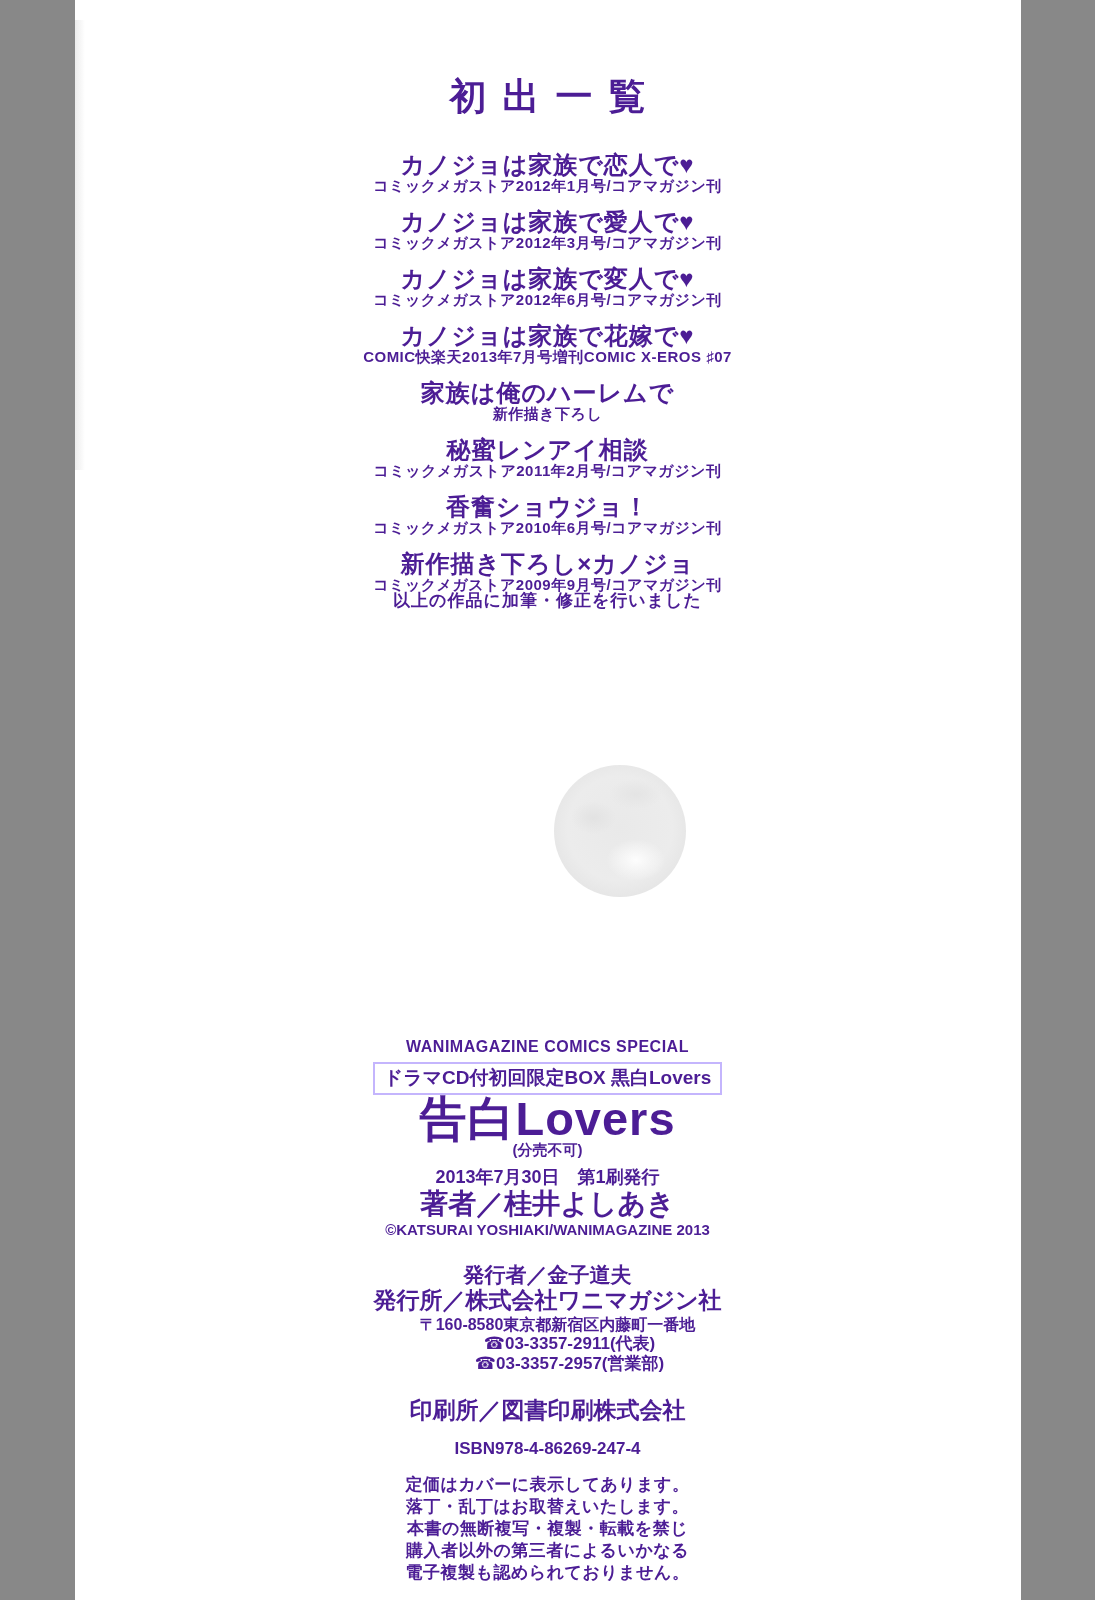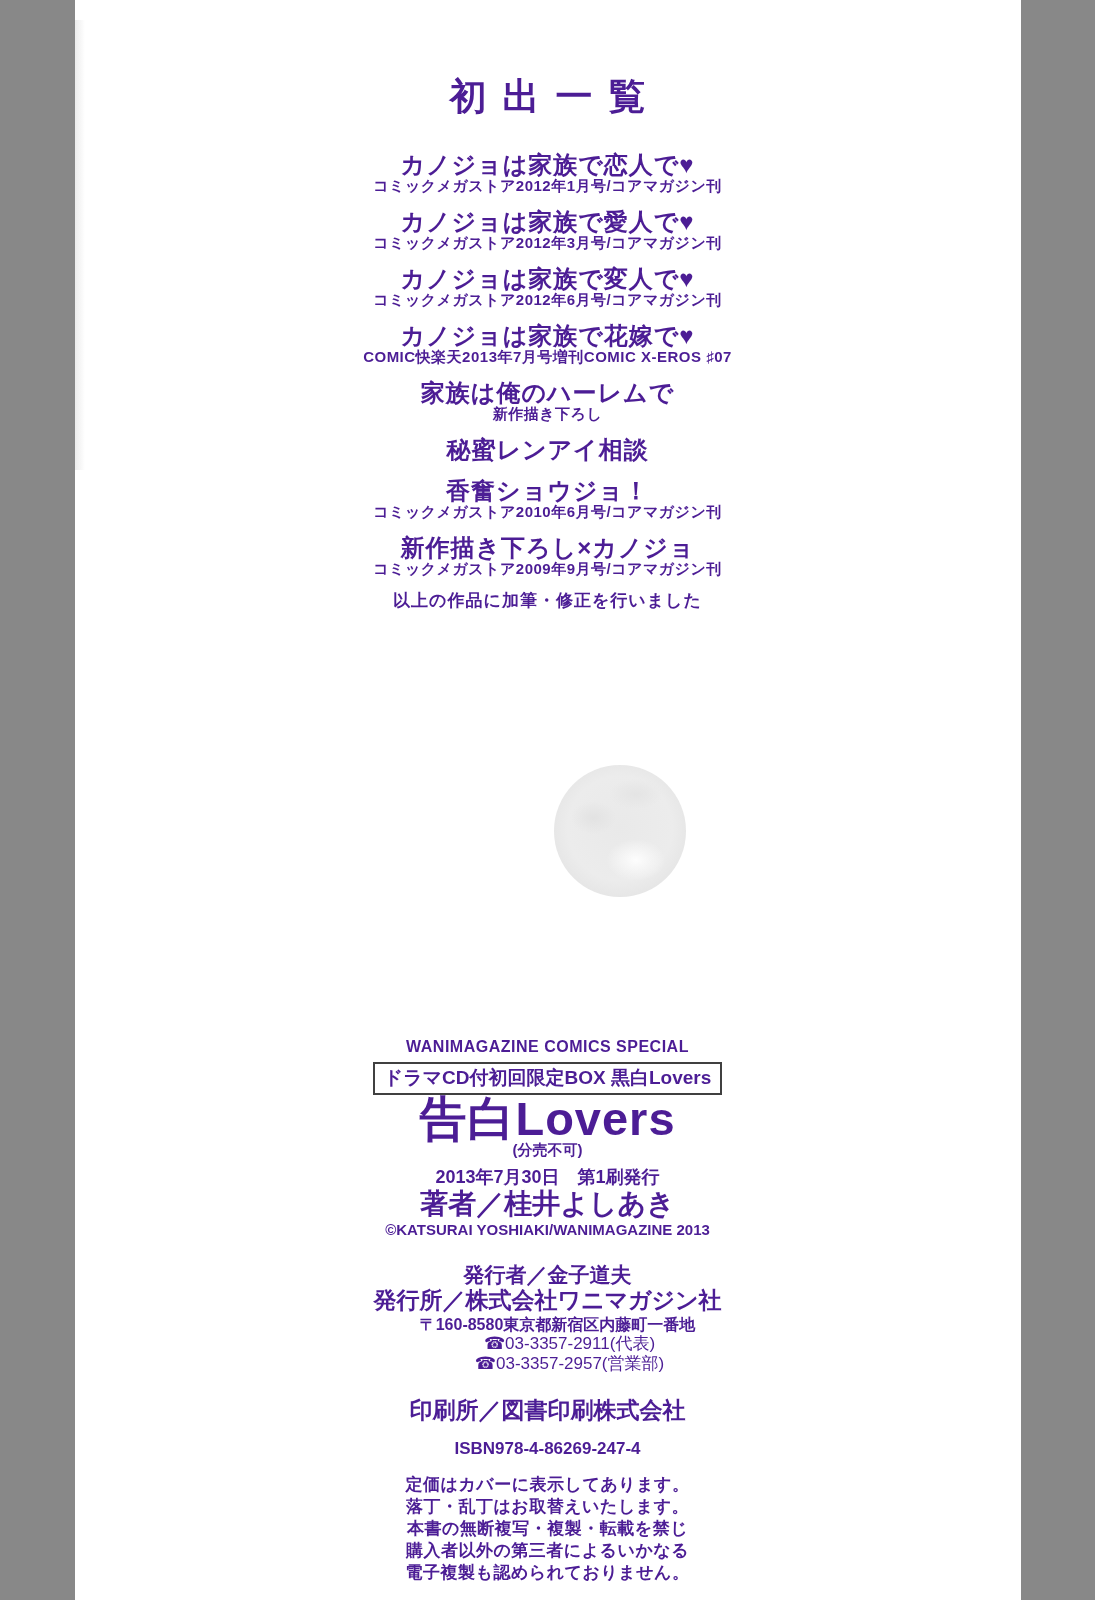--- a/index.html
+++ b/index.html
@@ -93,21 +93,21 @@
     text-align: center;
   }
   .imprint {
     font-size: 16px;
     font-weight: 700;
     letter-spacing: 0.5px;
   }
   .box-edition-wrap { margin-top: 6px; }
   .box-edition {
     display: inline-block;
-    border: 2px solid #404040;
+    border: 2px solid #c4b5fd;
     padding: 1px 9px 2px 9px;
     font-size: 19px;
     font-weight: 700;
   }
   .book-title {
     margin-top: 0px;
     font-size: 47px;
     font-weight: 700;
     line-height: 47px;
     letter-spacing: 1px;
@@ -146,21 +146,21 @@
   }
   .address {
     margin-top: 3px;
     font-size: 16px;
     font-weight: 600;
     line-height: 18px;
     padding-left: 20px;
   }
   .phone {
     font-size: 17px;
-    font-weight: 400;
+    font-weight: 700;
     line-height: 20px;
     padding-left: 44px;
   }
   .printer {
     margin-top: 24px;
     font-size: 23px;
     font-weight: 700;
     line-height: 25px;
   }
   .isbn {
@@ -201,20 +201,21 @@
       <div class="work">
         <div class="work-title">カノジョは家族で花嫁で♥</div>
         <div class="work-credit">COMIC快楽天2013年7月号増刊COMIC X-EROS ♯07</div>
       </div>
       <div class="work">
         <div class="work-title">家族は俺のハーレムで</div>
         <div class="work-credit">新作描き下ろし</div>
       </div>
       <div class="work">
         <div class="work-title">秘蜜レンアイ相談</div>
+        <div class="work-credit">コミックメガストア2011年2月号/コアマガジン刊</div>
       </div>
       <div class="work">
         <div class="work-title">香奮ショウジョ！</div>
         <div class="work-credit">コミックメガストア2010年6月号/コアマガジン刊</div>
       </div>
       <div class="work">
         <div class="work-title">新作描き下ろし×カノジョ</div>
         <div class="work-credit">コミックメガストア2009年9月号/コアマガジン刊</div>
       </div>
     </div>

